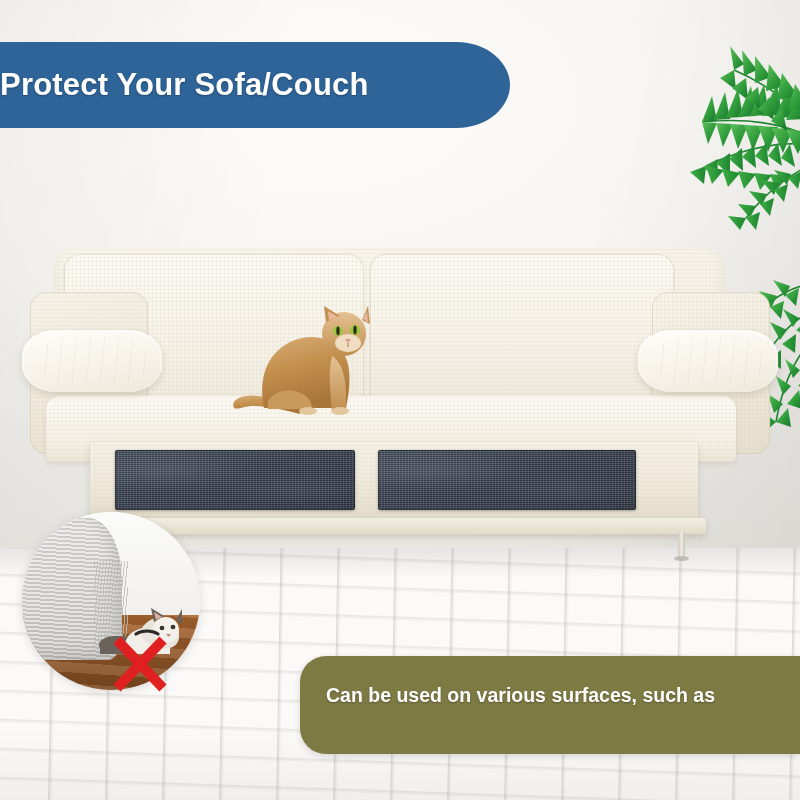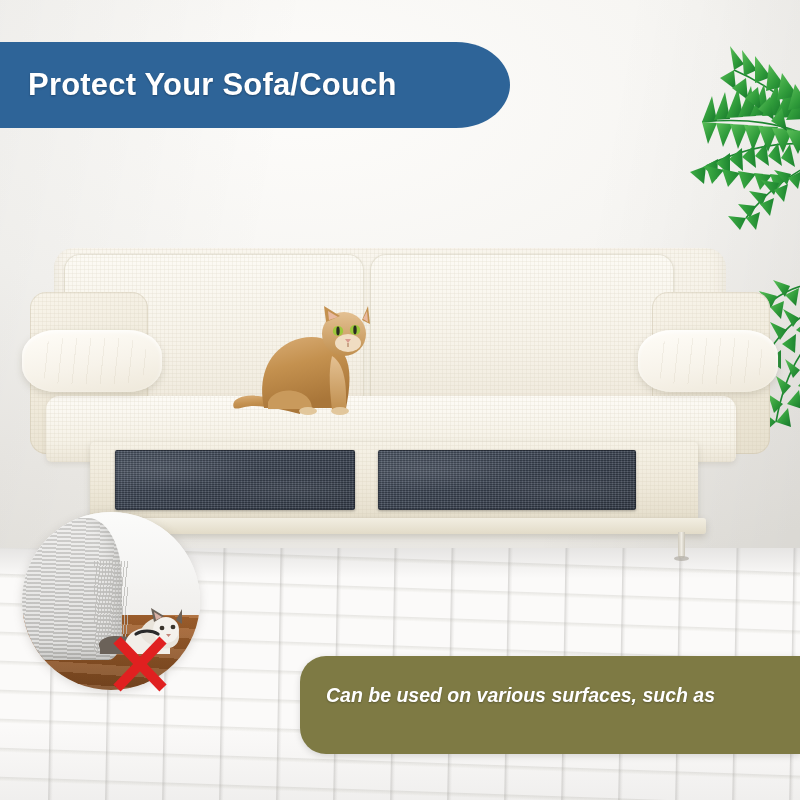--- a/index.html
+++ b/index.html
@@ -187,31 +187,30 @@
   .banner-top {
     position:absolute; left:0; top:42px; width:510px; height:86px;
     background:#2e6498;
     -webkit-clip-path:path("M0,0 L456,0 C489,0 510,22 510,43 C510,64 489,86 456,86 L0,86 Z");
     clip-path:path("M0,0 L456,0 C489,0 510,22 510,43 C510,64 489,86 456,86 L0,86 Z");
     display:flex; align-items:center;
     box-shadow:0 2px 6px rgba(0,0,0,0.12);
   }
   .banner-top-text {
     color:#ffffff; font-size:31px; font-weight:bold; letter-spacing:0.2px;
-    padding-left:28px; text-shadow:0 1px 2px rgba(0,0,0,0.3);
+    text-shadow:0 1px 2px rgba(0,0,0,0.3);
     white-space:nowrap;
   }
   .banner-bottom {
     position:absolute; left:300px; top:656px; width:500px; height:98px;
     background:#7e7a44;
     border-radius:26px 0 0 26px;
     display:flex; flex-direction:column; justify-content:center;
     padding:0 18px 0 26px;
     box-shadow:0 2px 7px rgba(0,0,0,0.14);
-    font-style:italic;
   }
   .banner-bottom span {
     color:#ffffff; font-size:19.5px; font-weight:bold; line-height:1.0;
     text-shadow:0 1px 2px rgba(0,0,0,0.28); white-space:nowrap;
   }
   .bb-line1 { margin-bottom:18px; }
 </style>
 </head>
 <body>
 

